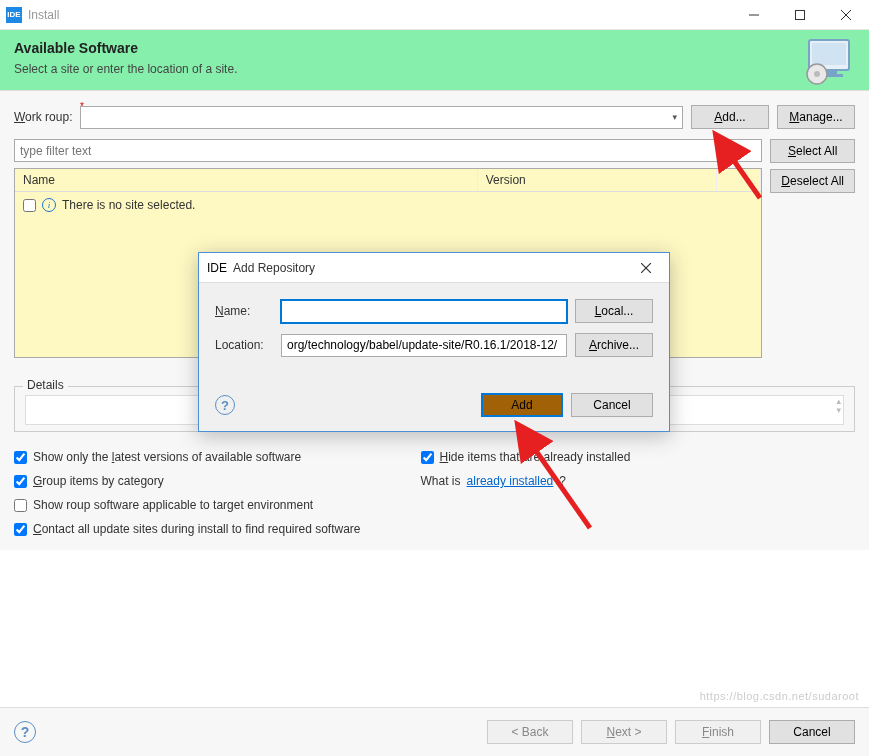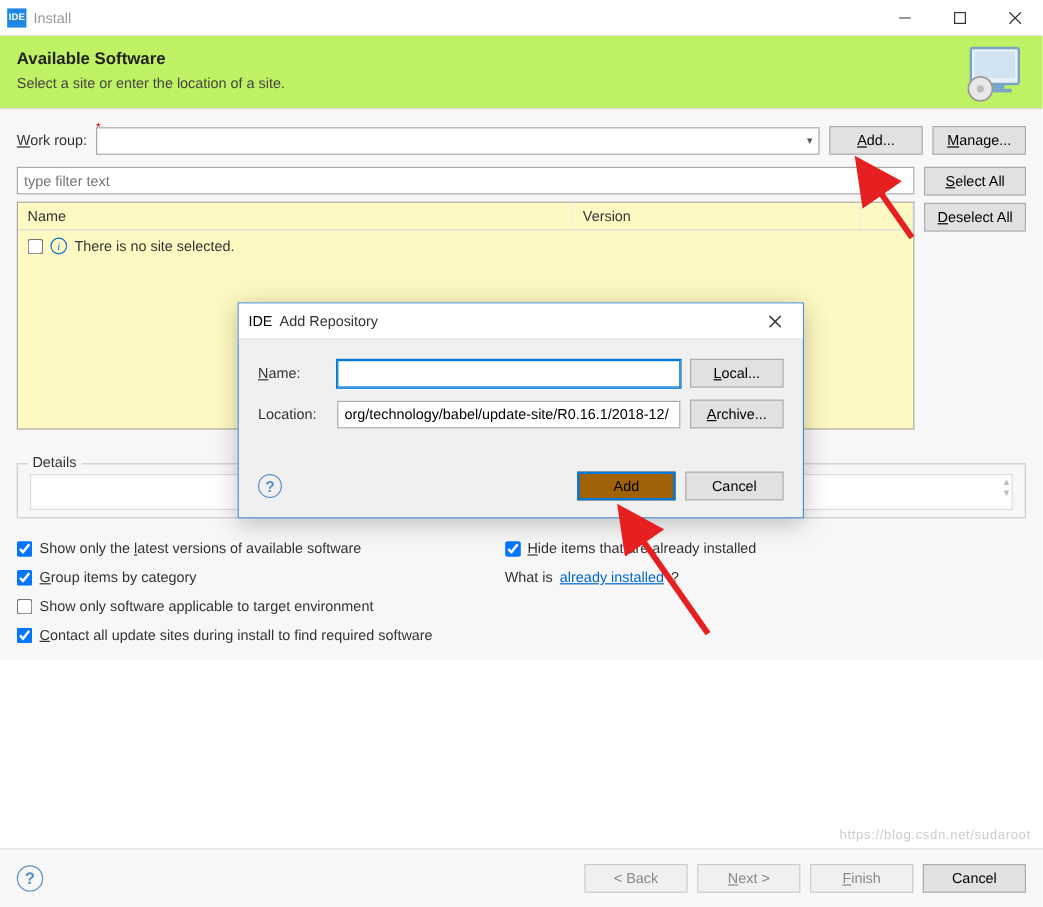--- a/index.html
+++ b/index.html
@@ -7,21 +7,21 @@
 
 
 .titlebar { height: 30px; display: flex; align-items: center; padding: 0 0 0 6px; border-bottom: 1px solid #e5e5e5; }
 .titlebar .ide-icon { width: 16px; height: 16px; background: #1e88e5; color: #fff; font-size: 8px; font-weight: bold; display: flex; align-items: center; justify-content: center; margin-right: 6px; }
 .titlebar .title { color: #999; flex: 1; }
 .titlebar .win-btns { display: flex; }
 .titlebar .win-btn { width: 46px; height: 30px; display: flex; align-items: center; justify-content: center; color: #666; }
 .titlebar .win-btn svg { width: 10px; height: 10px; }
 
 
-.header { padding: 10px 14px 14px 14px; border-bottom: 1px solid #ddd; background: #bef264; position: relative; }
+.header { padding: 10px 14px 14px 14px; border-bottom: 1px solid #ddd; background: #86efac; position: relative; }
 .header h1 { margin: 0 0 6px 0; font-size: 14px; font-weight: bold; color: #222; }
 .header p { margin: 0; color: #444; }
 .monitor-icon { position: absolute; right: 14px; top: 8px; }
 
 
 .content { padding: 14px; background: #f7f7f7; }
 
 .row { display: flex; align-items: center; gap: 8px; margin-bottom: 10px; }
 .label-small { color: #333; }
 
@@ -179,21 +179,21 @@
       <label class="opt">
           <input type="checkbox" checked="" style="">
           <span>Show only the <span class="underline">l</span>atest versions of available software</span>
         </label>
       <label class="opt">
           <input type="checkbox" checked="" style="">
           <span><span class="underline">G</span>roup items by category</span>
         </label>
       <label class="opt">
           <input type="checkbox" style="">
-          <span>Show only software applicable to target environment</span>
+          <span>Show roup software applicable to target environment</span>
         </label>
       <label class="opt">
           <input type="checkbox" checked="" style="">
           <span><span class="underline">C</span>ontact all update sites during install to find required software</span>
         </label>
     </div>
     <div class="opt-col">
       <label class="opt">
           <input type="checkbox" checked="" style="">
           <span><span class="underline">H</span>ide items that are already installed</span>

